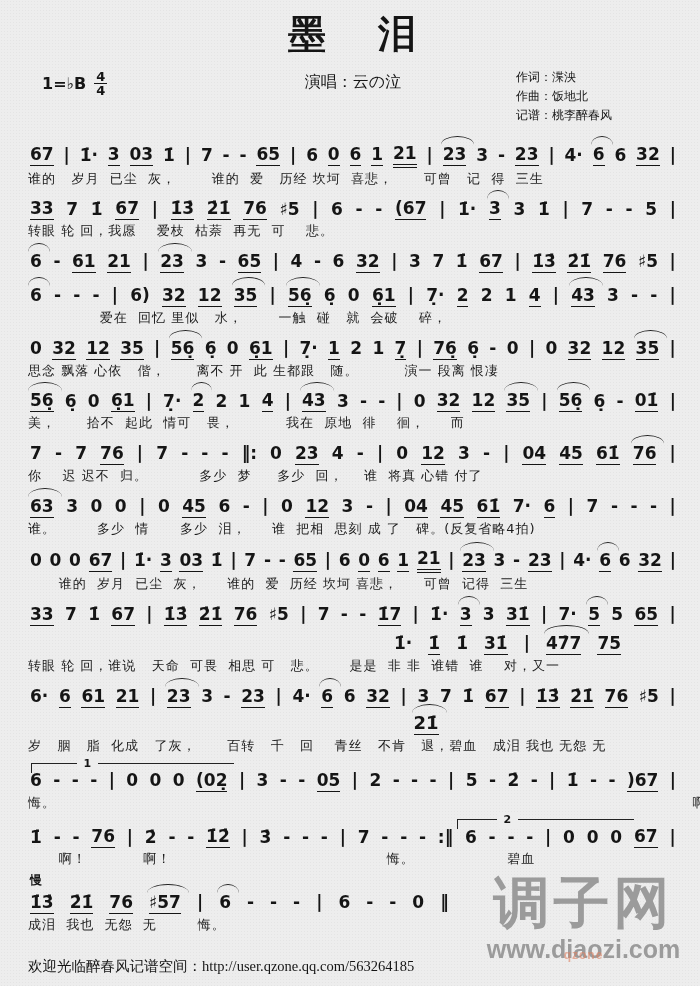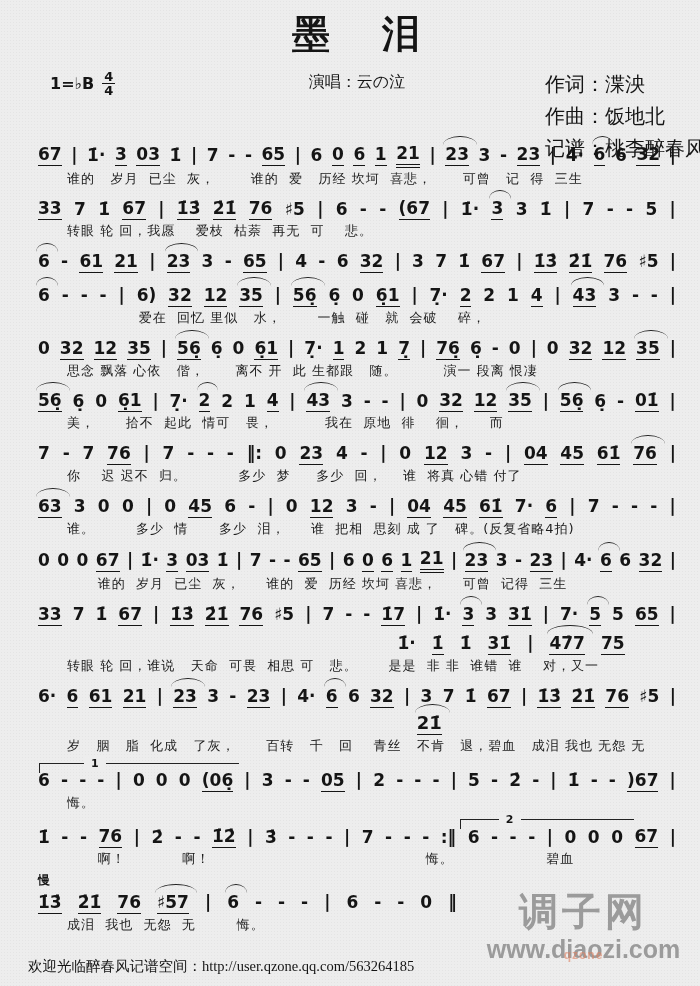--- a/index.html
+++ b/index.html
@@ -4,38 +4,38 @@
 <style>
   html,body{margin:0;padding:0;}
   body{
     width:700px;height:986px;overflow:hidden;position:relative;
     background:#ededed;
     background-image:radial-gradient(#e4e4e4 1px, transparent 1px);
     background-size:3px 3px;
     color:#151515;
     font-family:"DejaVu Sans",sans-serif;
   }
-  .page{position:relative;box-sizing:border-box;width:700px;height:986px;padding:6px 22px 0 36px;}
+  .page{position:relative;box-sizing:border-box;width:700px;height:986px;padding:6px 22px 0 28px;}
   
   .title{
     text-align:center;font-size:38px;font-weight:bold;white-space:pre;
     line-height:1.2;margin-top:6px;letter-spacing:2px;
     font-family:"Liberation Sans",sans-serif;
   }
   .header-row{position:relative;height:78px;}
   .keysig{position:absolute;left:14px;top:12px;font-size:16px;font-weight:bold;display:flex;align-items:center;gap:8px;}
   .timesig{display:inline-flex;flex-direction:column;align-items:center;font-size:13px;line-height:1.05;font-weight:bold;}
   .timesig .top{border-bottom:1.5px solid #151515;padding:0 2px;}
   .performer{
     position:absolute;left:50%;transform:translateX(-50%);top:14px;
     font-size:16px;font-family:"Liberation Serif",serif;white-space:nowrap;
   }
   .credits{
-    position:absolute;left:488px;top:10px;font-size:20px;line-height:1.6;
-    font-family:"Liberation Serif",serif;white-space:nowrap;margin-left:21px;
+    position:absolute;left:488px;top:10px;font-size:12px;line-height:1.6;
+    font-family:"Liberation Serif",serif;white-space:nowrap;
   }
   
   #score{position:relative;}
   .system{position:relative;margin-bottom:4px;}
   .system.has-volta{margin-top:8px;}
   .notes{
     display:flex;justify-content:space-between;align-items:center;
     font-weight:bold;font-size:17px;line-height:1.3;padding:6px 2px 1px 2px;
     font-family:"DejaVu Sans",sans-serif;
   }
@@ -45,38 +45,38 @@
   .tok.w{border-bottom:4px double #151515;}
   .tok.arc::before{
     content:"";position:absolute;left:-2px;right:-8px;top:-7px;height:8px;
     border-top:1.6px solid #222;
     border-radius:50% 50% 0 0 / 100% 100% 0 0;
   }
   .voice2{margin-top:-1px;}
   .ossia{font-size:18px;margin-top:-2px;padding-top:4px;}
   .lyrics{
     font-size:13px;white-space:pre;letter-spacing:1px;line-height:1.35;
-    margin-top:1px;color:#1b1b1b;margin-left:31px;
+    margin-top:1px;color:#1b1b1b;
   }
   .tempo{font-size:12px;font-weight:bold;margin:0 0 -4px 2px;}
   .volta{position:absolute;top:0;height:9px;border-top:1.6px solid #222;border-left:1.6px solid #222;z-index:2;}
   .volta span{
     position:absolute;left:22%;top:-8px;background:#ededed;padding:0 7px;
     font-size:11px;font-weight:bold;line-height:1.4;
   }
   
   .footer{
     position:absolute;left:28px;bottom:10px;font-size:14.5px;white-space:nowrap;
     font-family:"Liberation Serif",serif;
   }
   .watermark{
     position:absolute;right:4px;bottom:22px;width:225px;text-align:center;
     color:#9b9b9b;font-family:"Liberation Sans",sans-serif;user-select:none;
   }
-  .wm-name{font-size:39px;font-weight:bold;letter-spacing:4px;line-height:1.1;}
+  .wm-name{font-size:56px;font-weight:bold;letter-spacing:4px;line-height:1.1;}
   .wm-url{font-size:25px;font-weight:bold;position:relative;line-height:1.2;}
   .wm-faint{
     position:absolute;left:50%;transform:translateX(-50%);bottom:2px;
     font-size:12px;color:rgba(222,128,96,0.6);letter-spacing:1px;white-space:nowrap;
   }
 </style>
 </head>
 <body>
 
 <div class="page">
@@ -460,21 +460,21 @@
         </div>
         <div class="notes">
           <span class="tok">6</span>
           <span class="tok">-</span>
           <span class="tok">-</span>
           <span class="tok">-</span>
           <span class="tok">|</span>
           <span class="tok">0</span>
           <span class="tok">0</span>
           <span class="tok">0</span>
-          <span class="tok u">(06̣</span>
+          <span class="tok u">(02̣</span>
           <span class="tok">|</span>
           <span class="tok">3</span>
           <span class="tok">-</span>
           <span class="tok">-</span>
           <span class="tok u">05</span>
           <span class="tok">|</span>
           <span class="tok">2</span>
           <span class="tok">-</span>
           <span class="tok">-</span>
           <span class="tok">-</span>

